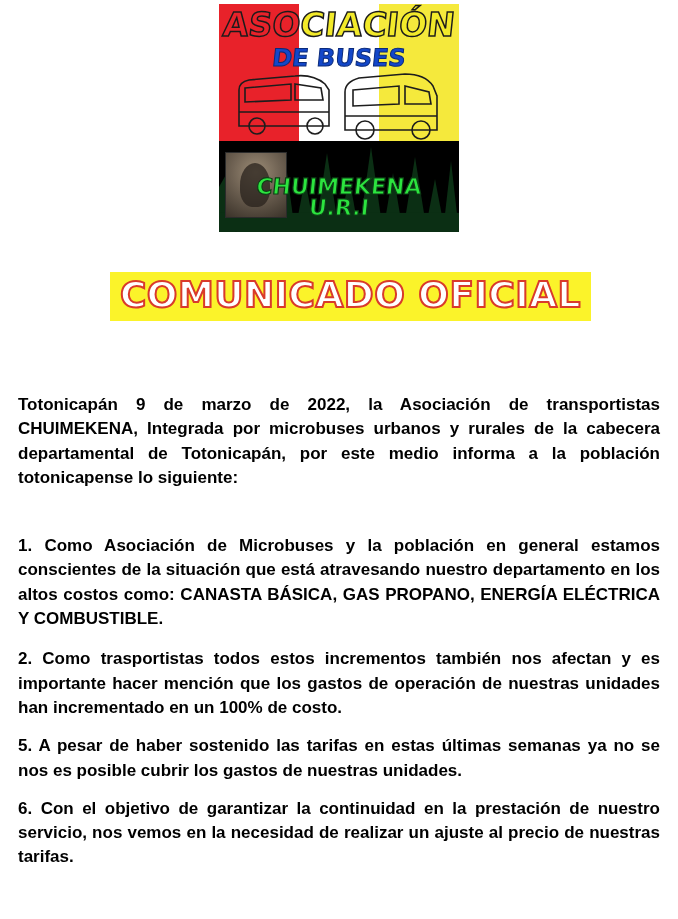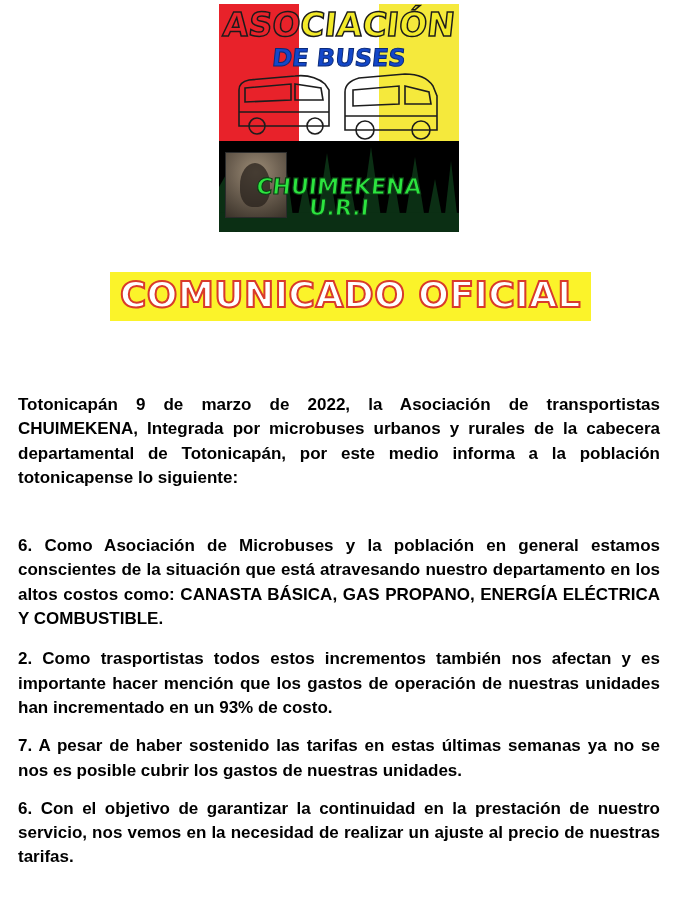--- a/index.html
+++ b/index.html
@@ -214,17 +214,17 @@
     <div class="logo-assoc-uri">U.R.I</div>
   </div>
 </div>
 
 <div class="headline-row">
   <div class="headline">COMUNICADO OFICIAL</div>
 </div>
 
 <div class="doc-body">
   <p class="para intro">Totonicapán 9 de marzo de 2022, la Asociación de transportistas CHUIMEKENA, Integrada por microbuses urbanos y rurales de la cabecera departamental de Totonicapán, por este medio informa a la población totonicapense lo siguiente:</p>
-  <p class="para p1">6. Como Asociación de Microbuses y la población en general estamos conscientes de la situación que está atravesando nuestro departamento en los altos costos como: CANASTA BÁSICA, GAS PROPANO, ENERGÍA ELÉCTRICA Y COMBUSTIBLE.</p>
-  <p class="para p2">2. Como trasportistas todos estos incrementos también nos afectan y es importante hacer mención que los gastos de operación de nuestras unidades han incrementado en un 93% de costo.</p>
-  <p class="para p3">7. A pesar de haber sostenido las tarifas en estas últimas semanas ya no se nos es posible cubrir los gastos de nuestras unidades.</p>
+  <p class="para p1">1. Como Asociación de Microbuses y la población en general estamos conscientes de la situación que está atravesando nuestro departamento en los altos costos como: CANASTA BÁSICA, GAS PROPANO, ENERGÍA ELÉCTRICA Y COMBUSTIBLE.</p>
+  <p class="para p2">2. Como trasportistas todos estos incrementos también nos afectan y es importante hacer mención que los gastos de operación de nuestras unidades han incrementado en un 100% de costo.</p>
+  <p class="para p3">5. A pesar de haber sostenido las tarifas en estas últimas semanas ya no se nos es posible cubrir los gastos de nuestras unidades.</p>
   <p class="para p4">6. Con el objetivo de garantizar la continuidad en la prestación de nuestro servicio, nos vemos en la necesidad de realizar un ajuste al precio de nuestras tarifas.</p>
 </div>
 
 </body></html>

